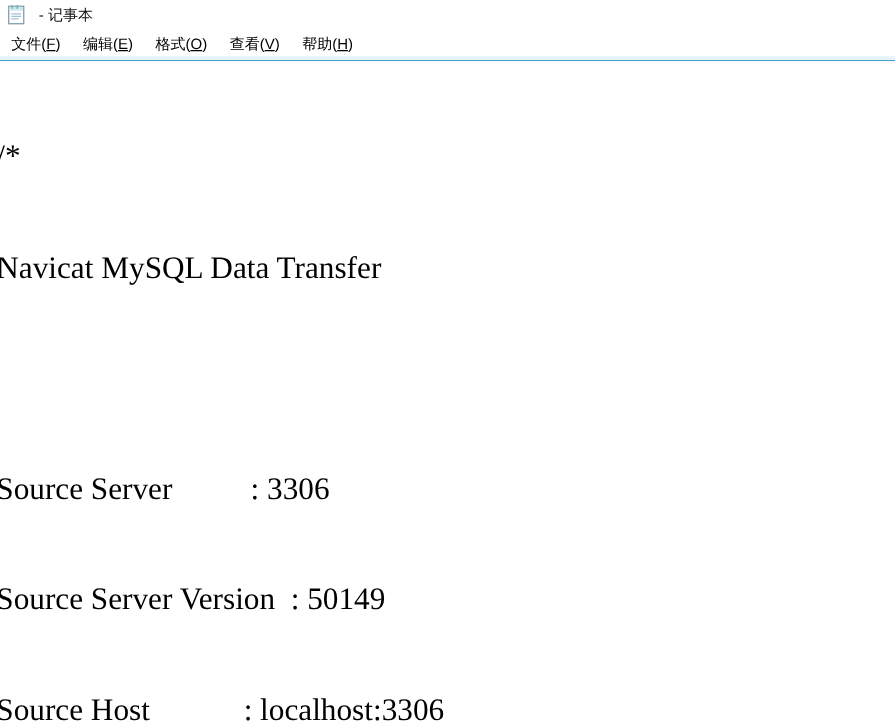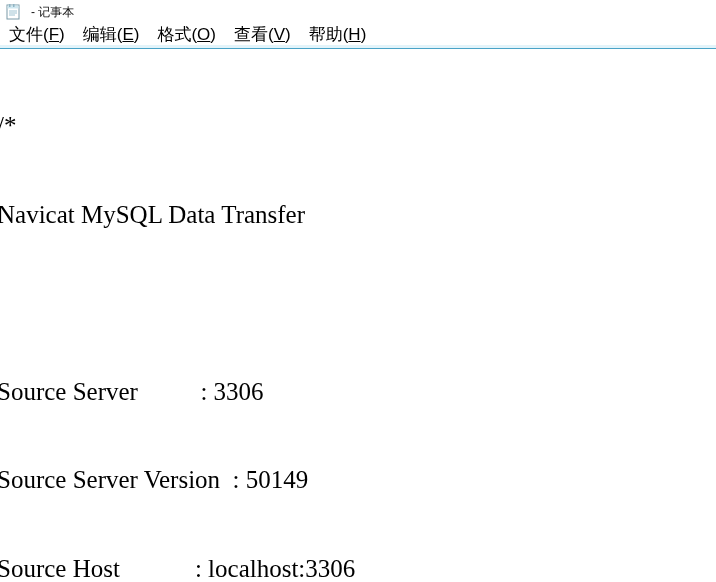--- a/index.html
+++ b/index.html
@@ -55,21 +55,21 @@
     margin-left: 4px;
     white-space: pre;
   }
 
   
   .menubar {
     height: 21px;
     display: flex;
     align-items: center;
     background: #ffffff;
-    font-size: 17px;
+    font-size: 12px;
     color: #000000;
     user-select: none;
   }
   .menu-item {
     padding: 2px 9px 2px 9px;
     white-space: pre;
     cursor: default;
     line-height: 16px;
   }
   .menu-item .accel { text-decoration: underline; }

